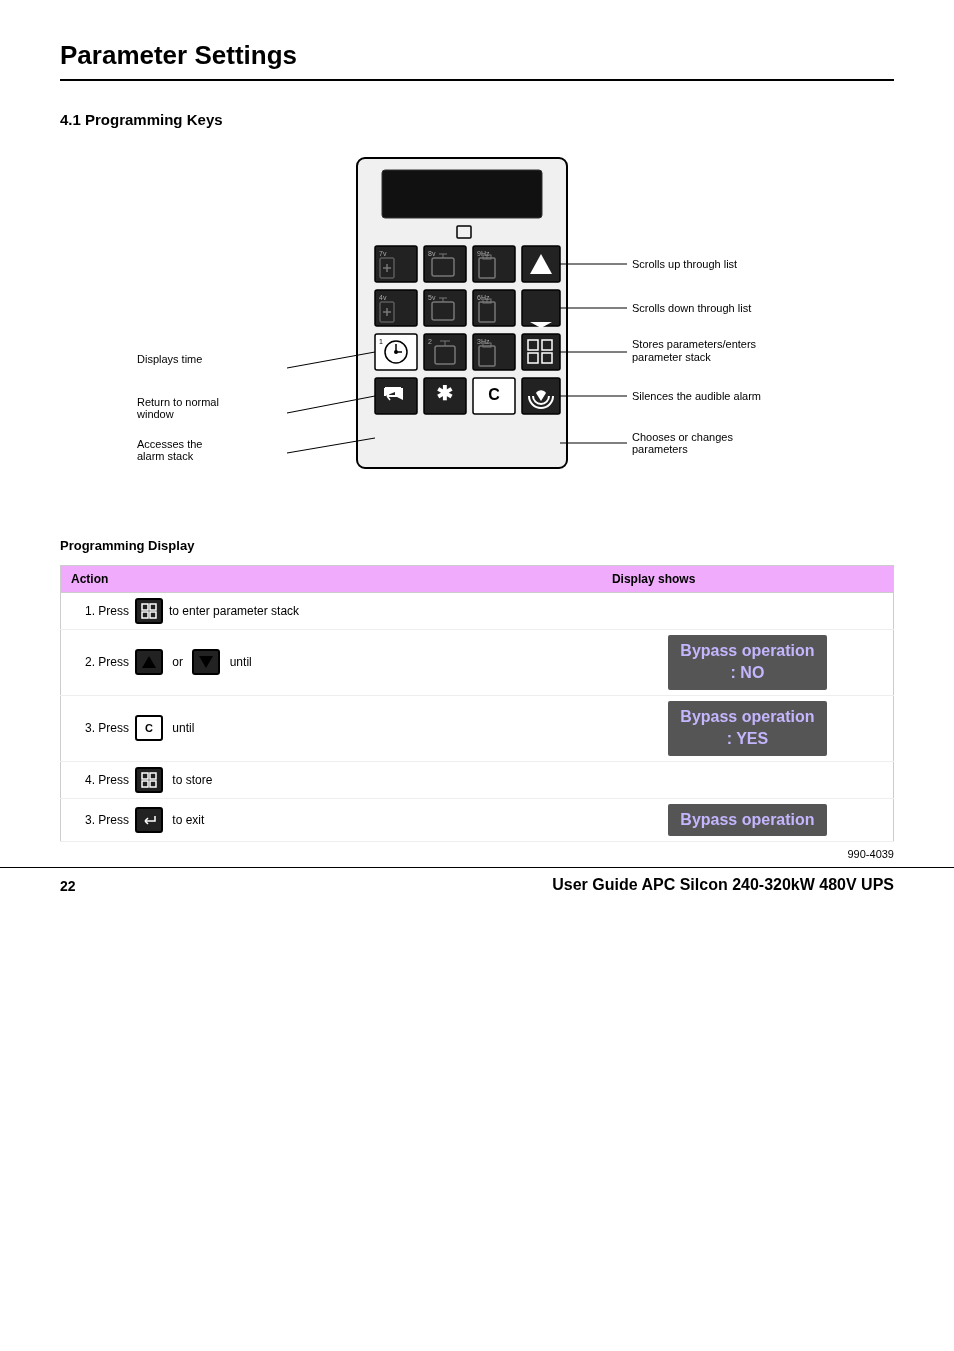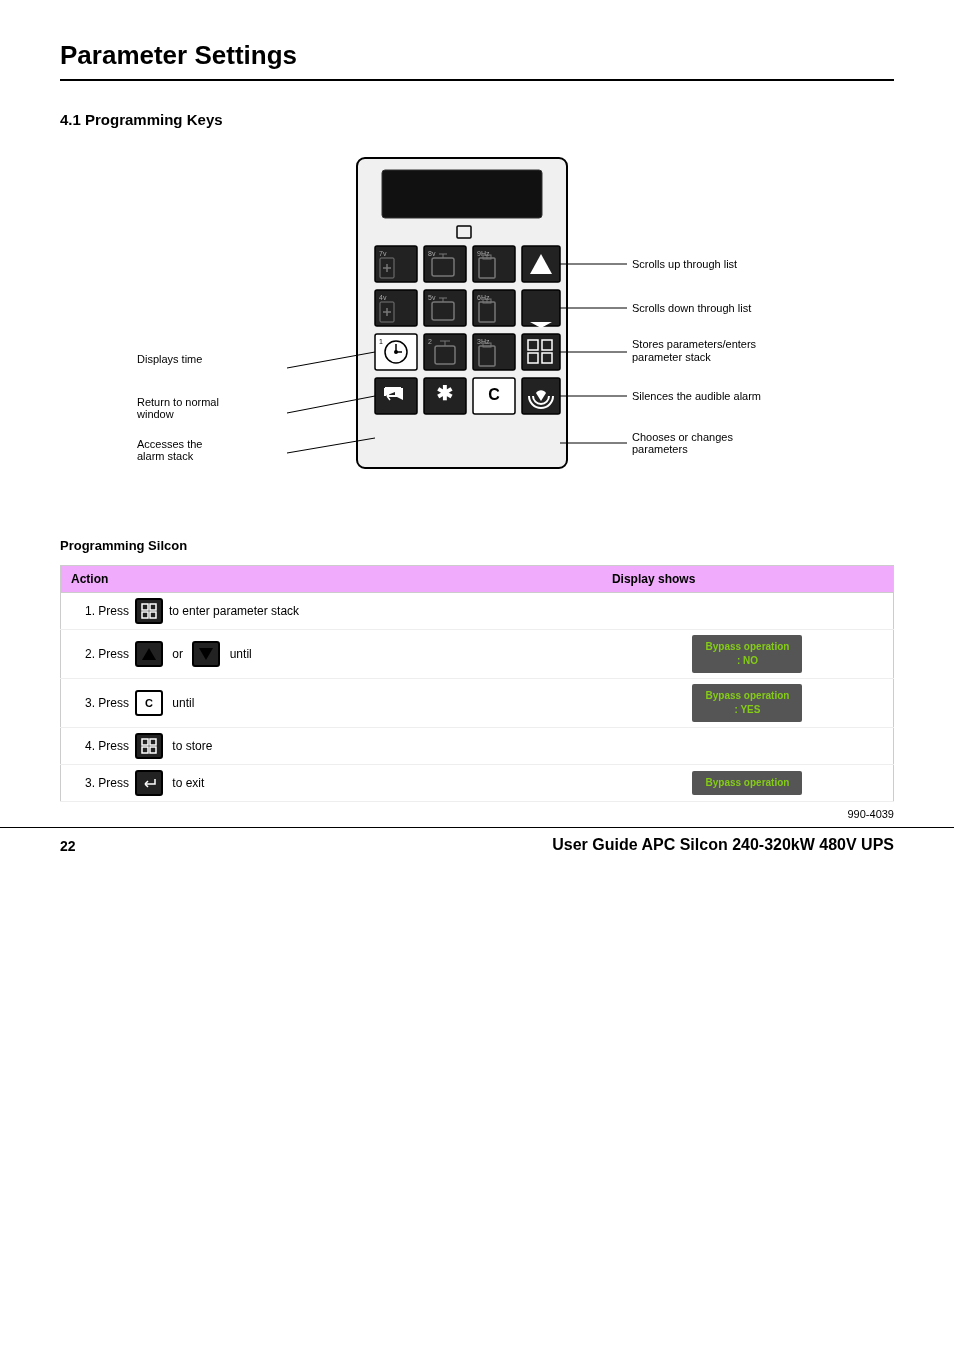--- a/index.html
+++ b/index.html
@@ -73,23 +73,23 @@
     }
 
     .prog-table tr td:last-child {
       width: 35%;
       text-align: center;
     }
 
     
     .display-badge {
       background: #555;
-      color: #84cc16;
+      color: #c4b5fd;
       padding: 5px 12px;
-      font-size: 10px;
+      font-size: 16px;
       font-weight: bold;
       display: inline-block;
       border-radius: 2px;
       text-align: center;
       line-height: 1.4;
       min-width: 110px;
     }
 
     
     .inline-key {
@@ -325,21 +325,21 @@
         <line x1="433" y1="295" x2="500" y2="295" stroke="#000" stroke-width="1"></line>
         <text x="505" y="293" fill="#000" font-size="11">Chooses or changes</text>
         <text x="505" y="305" fill="#000" font-size="11">parameters</text>
 
         <line x1="433" y1="248" x2="438" y2="248" stroke="#000" stroke-width="0"></line>
       </svg>
     </div>
   </div>
 
   <div class="section-42">
-    <p class="subsection-heading">Programming Silcon</p>
+    <p class="subsection-heading">Programming Display</p>
 
     <table class="prog-table">
       <thead>
         <tr>
           <th>Action</th>
           <th>Display shows</th>
         </tr>
       </thead>
       <tbody>
 

